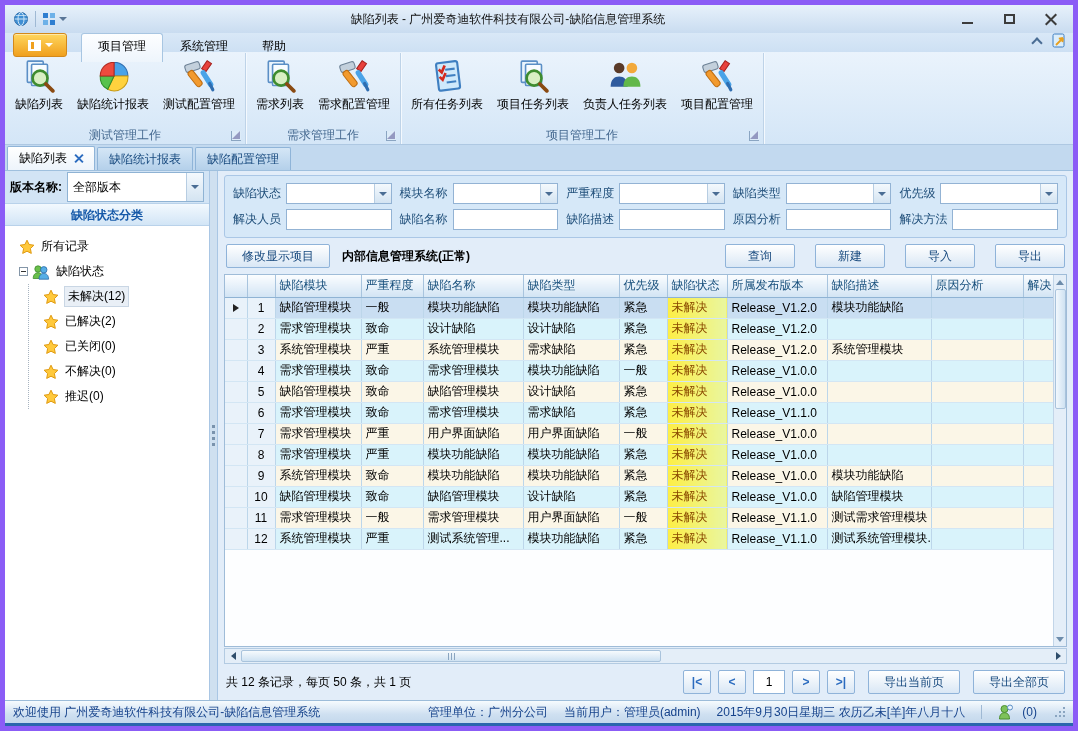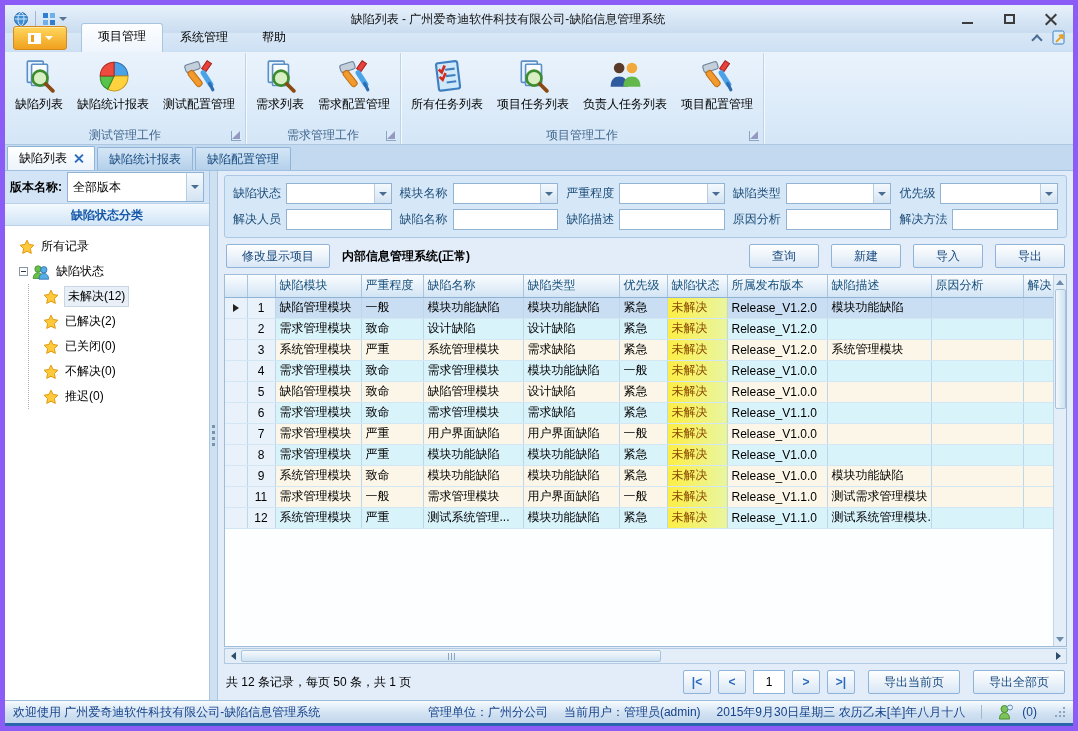--- a/index.html
+++ b/index.html
@@ -13,21 +13,21 @@
   .tb-caret{width:0;height:0;border-left:4px solid transparent;border-right:4px solid transparent;border-top:4px solid #5a7697;margin-left:3px;}
   .title-text{flex:1;text-align:center;font-size:12px;color:#111;white-space:nowrap;overflow:hidden;}
   .win-btn{width:36px;height:24px;display:flex;align-items:center;justify-content:center;cursor:default;}
   .glyph-min{width:11px;height:2px;background:#3c3c3c;margin-top:8px;}
   .glyph-max{width:11px;height:10px;border:2px solid #3c3c3c;}
   .glyph-close{position:relative;width:12px;height:12px;}
   .glyph-close::before,.glyph-close::after{content:"";position:absolute;left:5px;top:-1px;width:2px;height:15px;background:#3c3c3c;}
   .glyph-close::before{transform:rotate(45deg);}  .glyph-close::after{transform:rotate(-45deg);}
 
   
-  .ribbon-tabs{height:19px;background:linear-gradient(#d9e8f7,#cde0f3);display:flex;align-items:flex-end;padding:0 6px 0 8px;flex:none;position:relative;}
+  .ribbon-tabs{height:19px;background:linear-gradient(#d9e8f7,#cde0f3);display:flex;align-items:flex-start;padding:0 6px 0 8px;flex:none;position:relative;}
   .app-button{width:54px;height:24px;margin:0 14px 2px 0;background:linear-gradient(#ffd75e,#f0a01e);border:1px solid #d3891b;border-radius:3px;display:flex;align-items:center;justify-content:center;gap:4px;box-shadow:inset 0 1px 0 #ffe9a8;}
   .app-glyph{width:13px;height:11px;border:2px solid #fff;background:#fff;position:relative;}
   .app-glyph::after{content:"";position:absolute;left:1px;top:0;width:3px;height:7px;background:#f0a01e;}
   .app-caret{width:0;height:0;border-left:4px solid transparent;border-right:4px solid transparent;border-top:4px solid #fff;}
   .rtab{padding:5px 17px 6px;color:#000;white-space:nowrap;}
   .rtab.active{background:linear-gradient(#fdfeff,#eef5fc);border:1px solid #a8c6e2;border-bottom:none;border-radius:3px 3px 0 0;padding:4px 16px 7px;}
   .ribbon-right{margin-left:auto;display:flex;align-items:center;gap:10px;margin-bottom:6px;}
   .chevron-up{width:8px;height:8px;border-left:2px solid #4a6d94;border-top:2px solid #4a6d94;transform:rotate(45deg);margin-top:3px;}
 
   
@@ -81,21 +81,21 @@
   .fpair{flex:1;display:flex;align-items:center;gap:5px;min-width:0;}
   .flabel{color:#1f4e79;white-space:nowrap;flex:none;}
   .ffield{flex:1;height:21px;background:#fff;border:1px solid #93b3d4;display:flex;min-width:0;}
   .ffield .fval{flex:1;}
   .fdrop{width:17px;background:linear-gradient(#f4f9fd,#d4e4f2);border-left:1px solid #b7cde2;display:flex;align-items:center;justify-content:center;flex:none;}
 
   
   .action-row{height:36px;display:flex;align-items:center;gap:12px;padding:0 2px;flex:none;}
   .btn{height:24px;padding:0 15px;background:linear-gradient(#ffffff,#d9e7f5);border:1px solid #8fb3d9;border-radius:2px;color:#17497e;display:inline-flex;align-items:center;justify-content:center;white-space:nowrap;font-family:Liberation Serif, serif;}
   .sys-title{font-weight:bold;color:#000;flex:1;white-space:nowrap;overflow:hidden;}
-  .action-right{display:flex;gap:12px;}
+  .action-right{display:flex;gap:20px;}
   .action-right .btn{min-width:70px;}
 
   
   .grid-area{flex:1;display:flex;border:1px solid #9fbcd8;background:#fdfeff;overflow:hidden;}
   .tbl-wrap{flex:1;overflow:hidden;}
   table.grid{border-collapse:collapse;table-layout:fixed;width:838px;}
   table.grid th{height:22px;background:linear-gradient(#fbfdff,#d2e4f4);color:#174f7c;font-weight:normal;text-align:left;padding:0 4px;border-right:1px solid #a8c4de;border-bottom:1px solid #8fb3d4;white-space:nowrap;overflow:hidden;}
   table.grid td{height:21px;padding:0 4px;border-right:1px solid #bcd6ea;border-bottom:1px solid #d3e6f4;white-space:nowrap;overflow:hidden;}
   td.csel,td.cnum{background:#e9f2fa;border-right:1px solid #a8c4de;border-bottom:1px solid #b9cfe4;text-align:center;}
   tr.odd td.d{background:#fbf6e7;}
@@ -680,20 +680,34 @@
                 <td class="d">致命</td>
                 <td class="d">模块功能缺陷</td>
                 <td class="d">模块功能缺陷</td>
                 <td class="d">紧急</td>
                 <td class="d st">未解决</td>
                 <td class="d">Release_V1.0.0</td>
                 <td class="d">模块功能缺陷</td>
                 <td class="d"></td>
                 <td class="d"></td>
               </tr>
+              <tr class="even">
+                <td class="csel"></td>
+                <td class="cnum">10</td>
+                <td class="d">缺陷管理模块</td>
+                <td class="d">致命</td>
+                <td class="d">缺陷管理模块</td>
+                <td class="d">设计缺陷</td>
+                <td class="d">紧急</td>
+                <td class="d st">未解决</td>
+                <td class="d">Release_V1.0.0</td>
+                <td class="d">缺陷管理模块</td>
+                <td class="d"></td>
+                <td class="d"></td>
+              </tr>
               <tr class="odd">
                 <td class="csel"></td>
                 <td class="cnum">11</td>
                 <td class="d">需求管理模块</td>
                 <td class="d">一般</td>
                 <td class="d">需求管理模块</td>
                 <td class="d">用户界面缺陷</td>
                 <td class="d">一般</td>
                 <td class="d st">未解决</td>
                 <td class="d">Release_V1.1.0</td>

